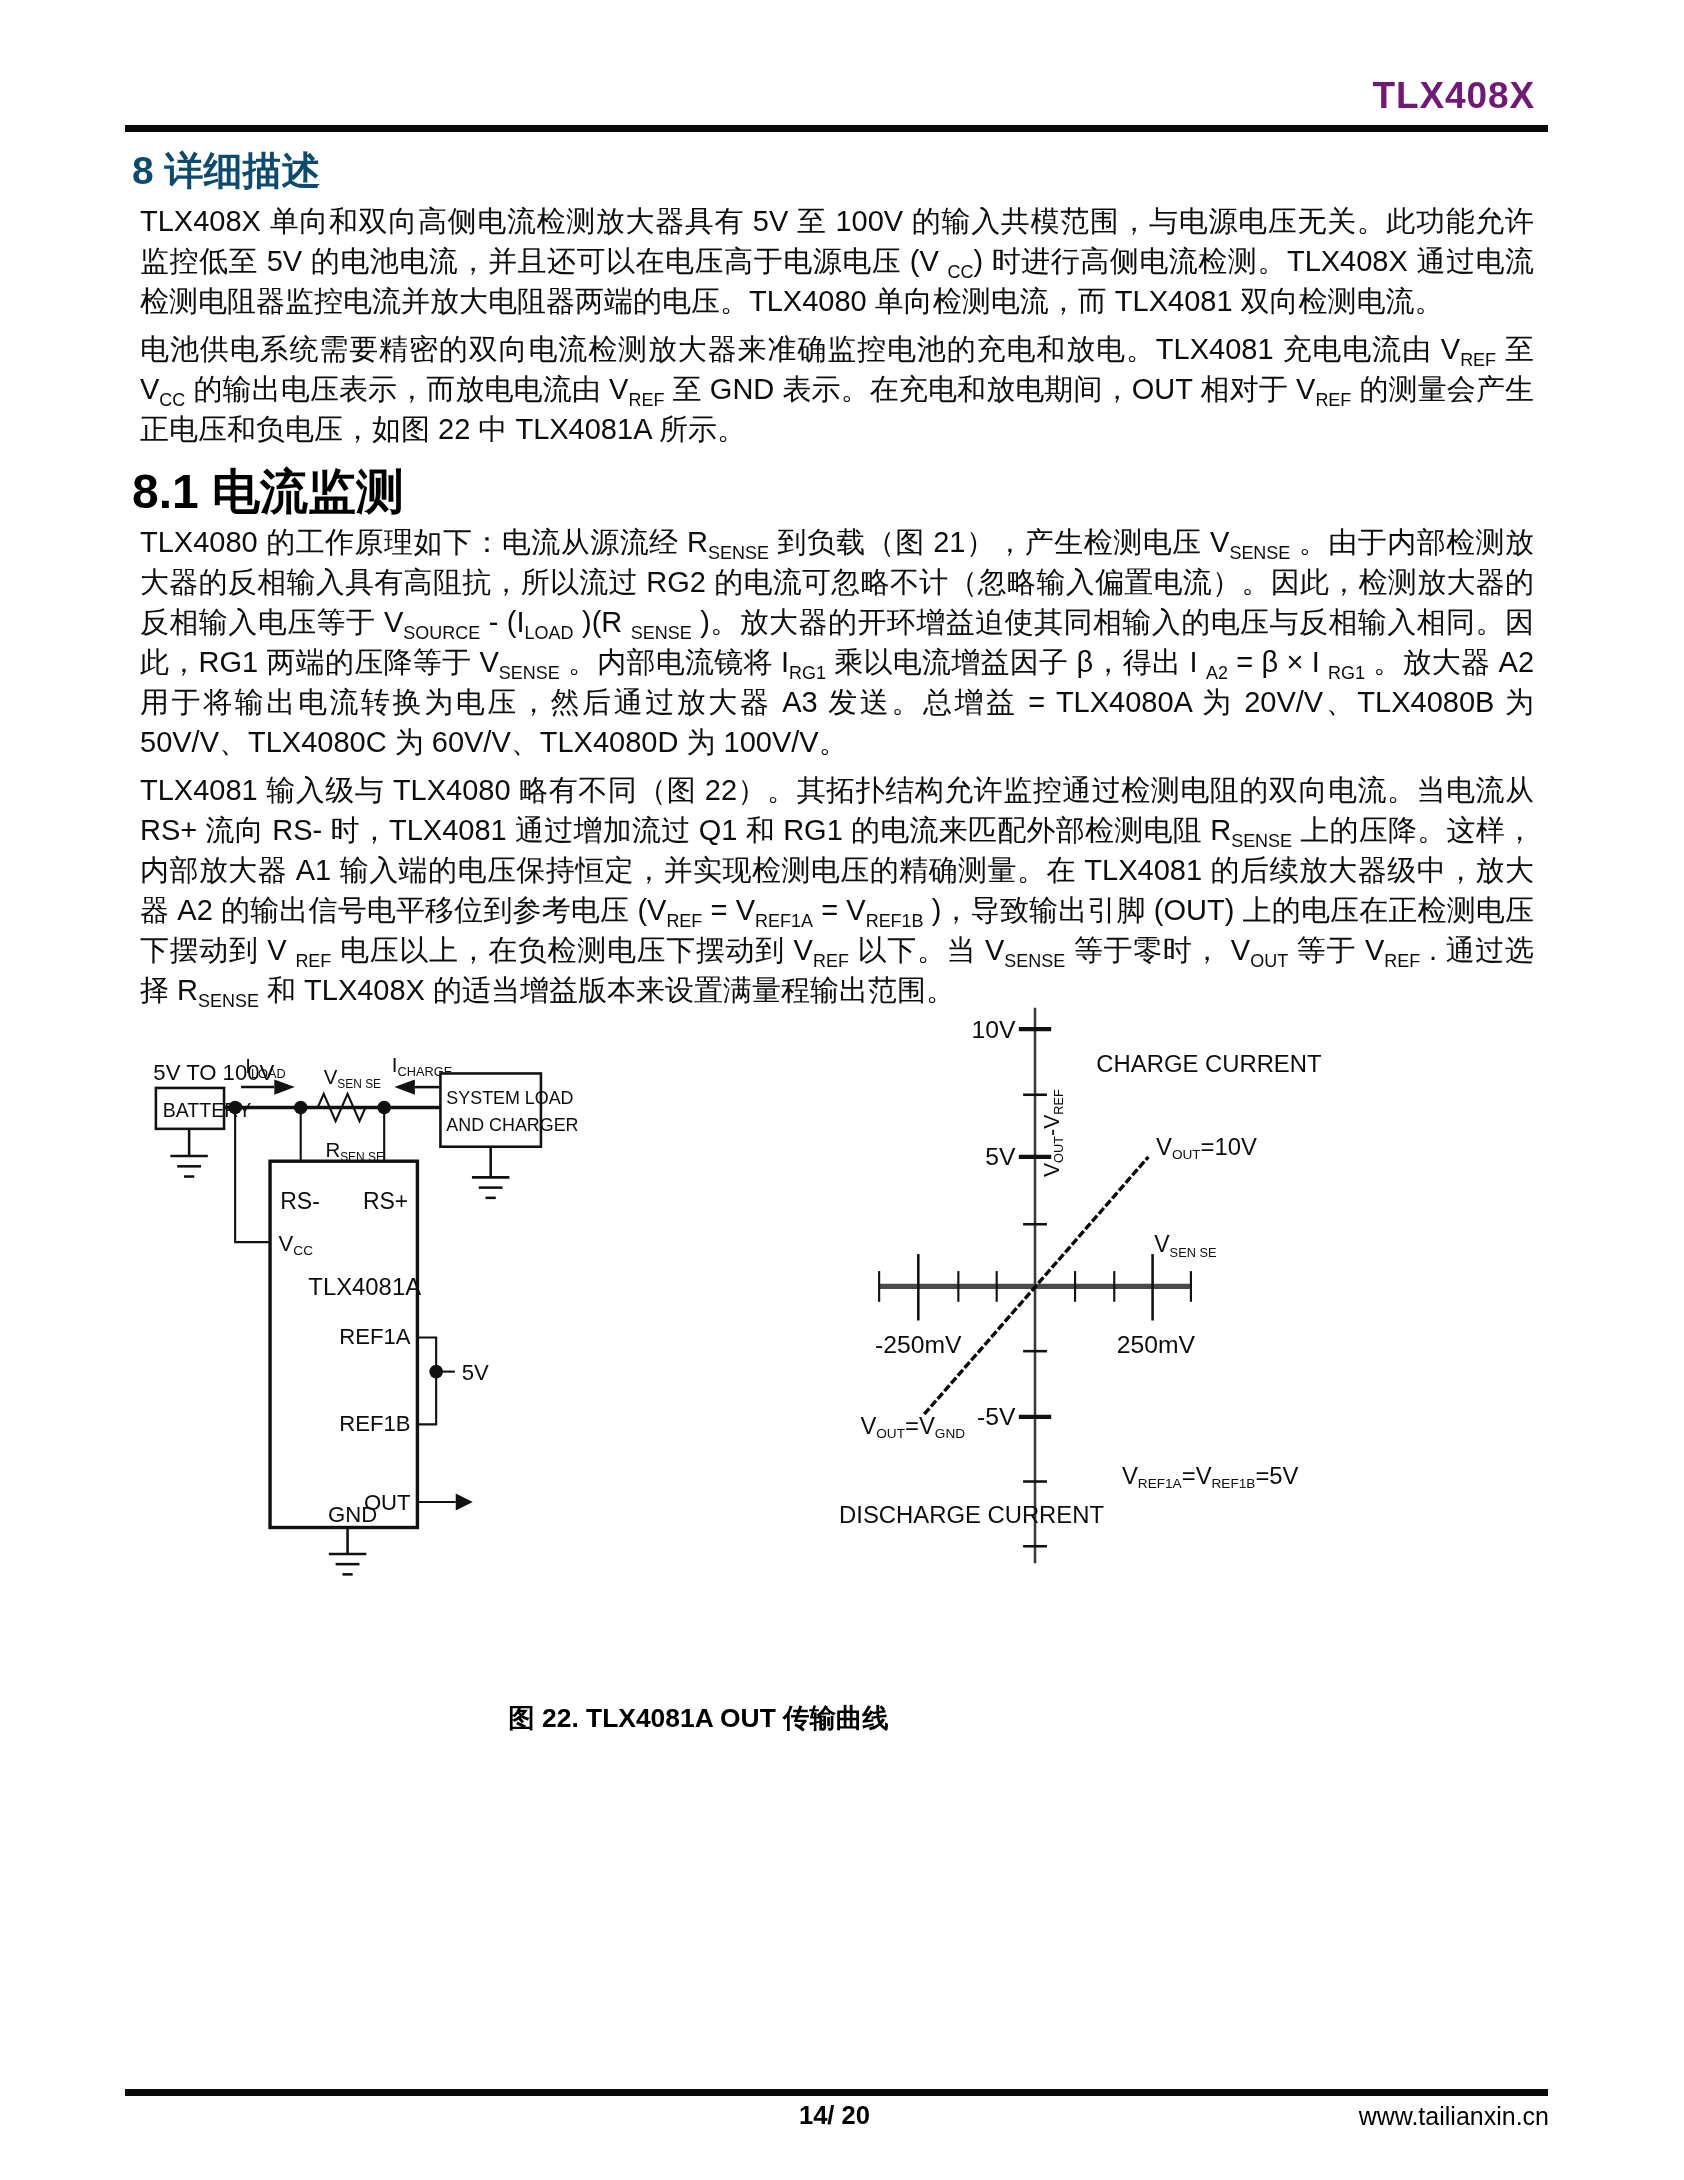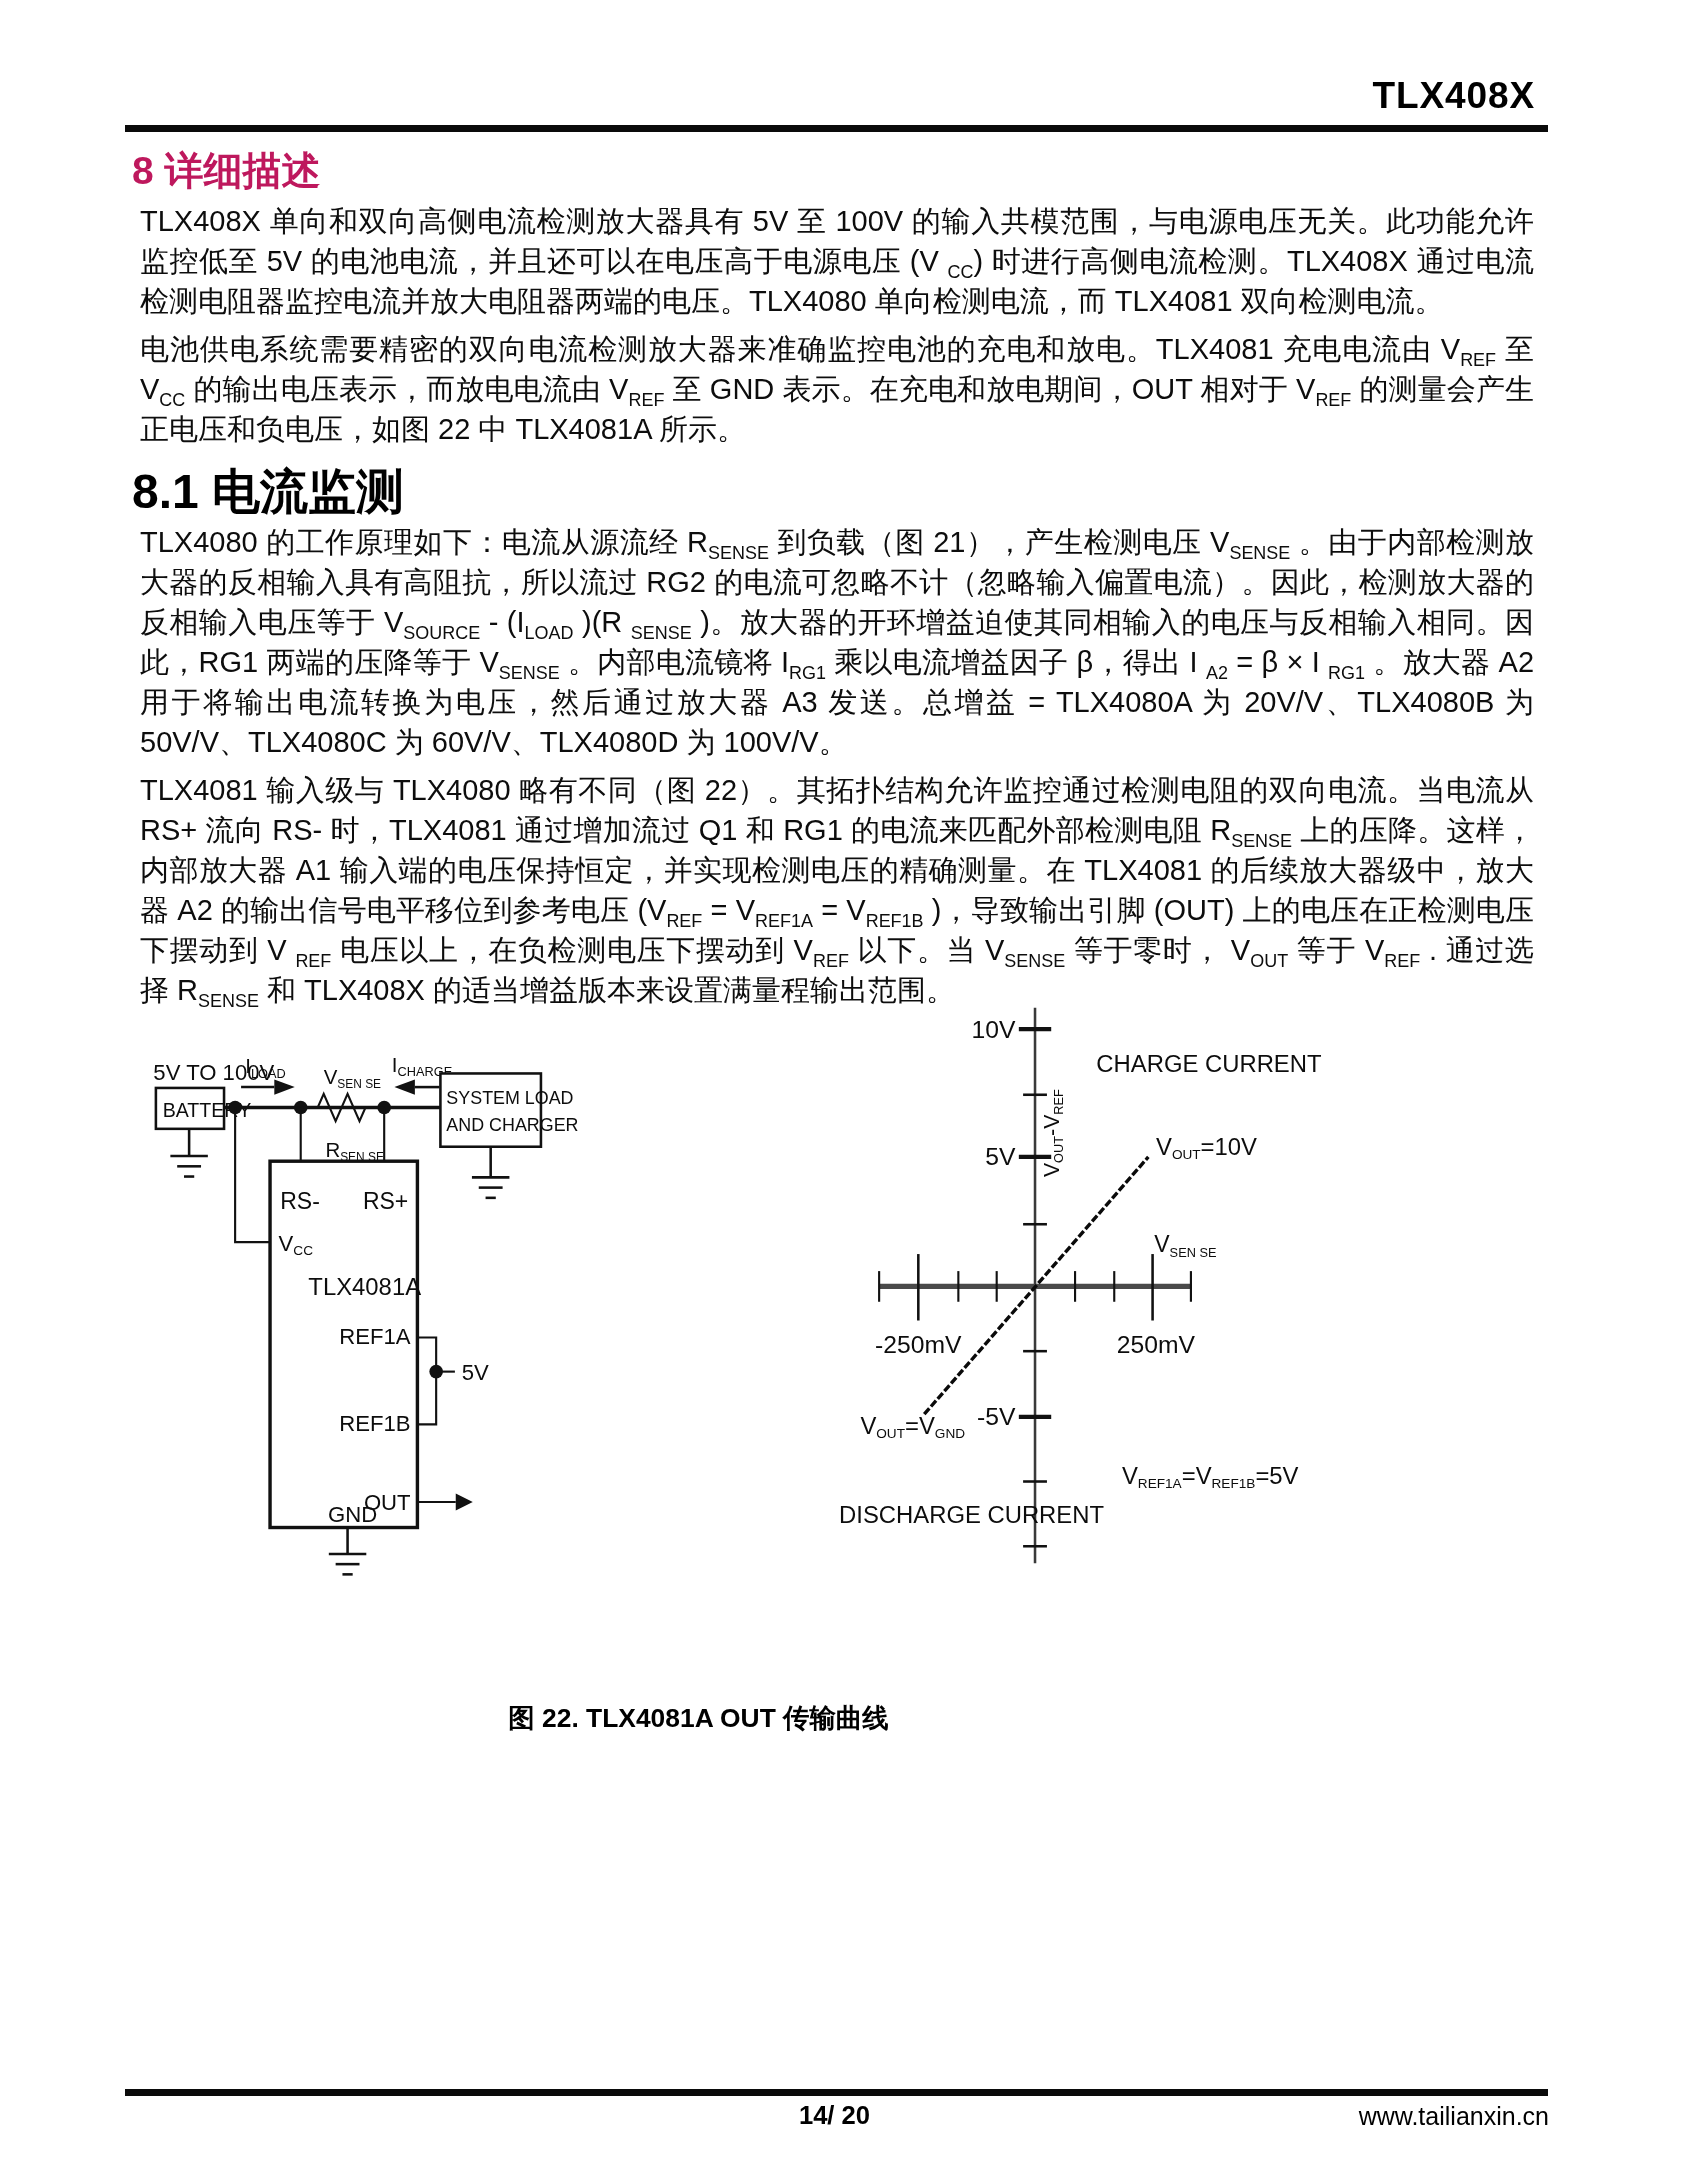--- a/index.html
+++ b/index.html
@@ -7,26 +7,26 @@
     position:relative;
     width:1685px;height:2181px;
     background:#ffffff;
     font-family:"Liberation Sans","DejaVu Sans",sans-serif;
     color:#111;
     overflow:hidden;
   }
   
   .doc-title{
     position:absolute;top:75px;right:150px;
-    font-size:37px;font-weight:bold;letter-spacing:0.9px;color:#000000;
+    font-size:37px;font-weight:bold;letter-spacing:0.9px;color:#701a75;
   }
   .header-rule{position:absolute;top:125px;left:125px;width:1423px;height:6.8px;background:#0a0a0a;}
   
   .bodycol{position:absolute;left:132px;top:149px;width:1410px;}
-  h1.sec{font-size:39px;line-height:44px;font-weight:bold;margin:0 0 6px 0;color:#be185d;}
+  h1.sec{font-size:39px;line-height:44px;font-weight:bold;margin:0 0 6px 0;color:#0c4a6e;}
   h2.sec{font-size:48px;line-height:41px;font-weight:bold;margin:22px 0 10.2px 0;color:#000;}
   p.para{
     font-size:29px;line-height:40px;margin:8px;
     text-align:justify;text-justify:inter-ideograph;color:#0d0d0d;
   }
   p.para sub{font-size:0.62em;line-height:0;}
   
   .figure-wrap{position:absolute;left:0;top:0;width:1685px;height:2181px;pointer-events:none;}
   svg text{fill:#0d0d0d;}
   .figcaption{

